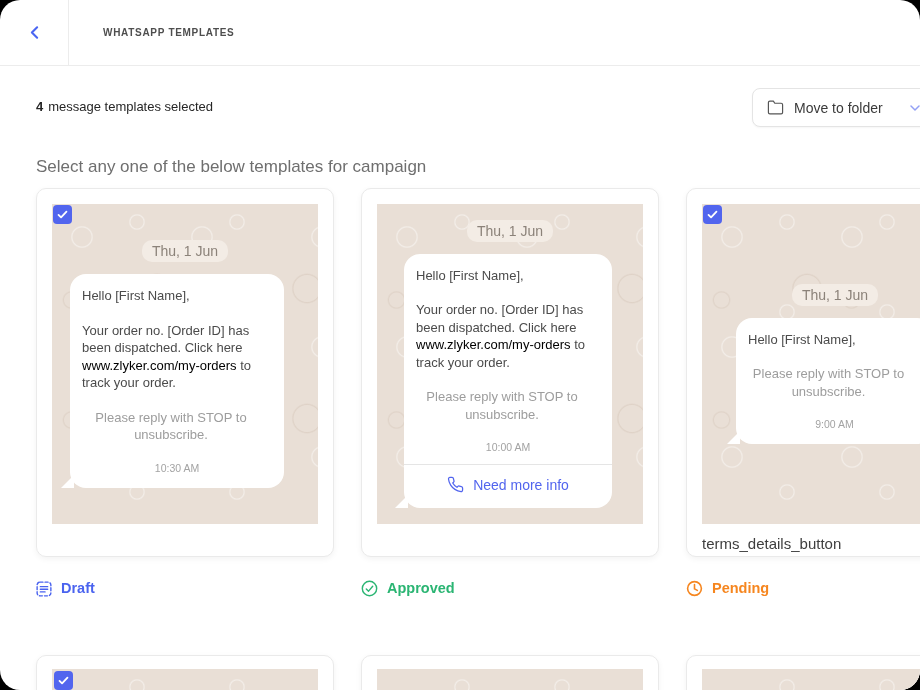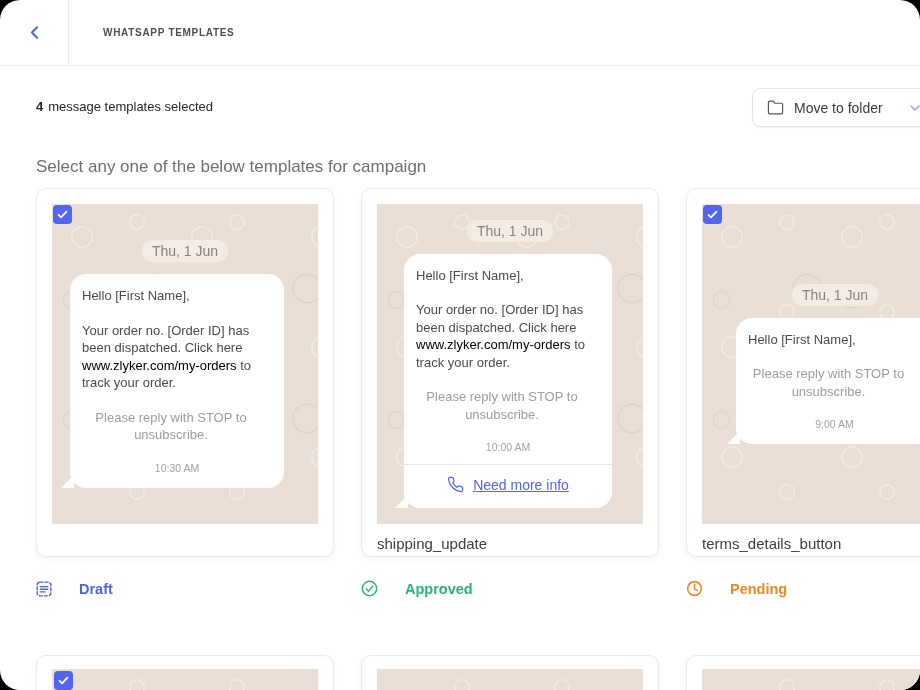--- a/index.html
+++ b/index.html
@@ -59,25 +59,25 @@
   #cards-row .card:nth-child(1) .bubble{margin-left:18px;width:214px;}
   #cards-row .card:nth-child(2) .bubble{margin-left:27px;width:208px;}
   #cards-row .card:nth-child(3) .bubble{margin-left:34px;width:197px;}
   .b-par{margin:0 12px 17px 0;}
   .b-par:last-of-type{margin-bottom:0;}
   .b-footer{color:#9d9d9d;text-align:center;}
   .b-link{color:#000000;}
   .b-time{text-align:center;font-size:10.5px;color:#a3a3a3;margin-top:3px;}
   .b-divider{border-top:1px solid #e5e5e5;margin:9px -12px 0 -12px;}
   .b-action{display:flex;align-items:center;justify-content:center;gap:9px;
-    color:#5265ee;font-size:14px;padding:11px 0 1px 0;text-decoration:underline;}
+    color:#5265ee;font-size:14px;padding:11px 0 1px 0;}
 
   .tpl-name{margin-top:11px;font-size:15px;color:#3e3e3e;}
 
-  .status{width:298px;display:flex;align-items:center;gap:27px;font-size:14.5px;font-weight:bold;}
+  .status{width:298px;display:flex;gap:9px;font-size:14.5px;font-weight:bold;}
   .st-draft{color:#4a63ef;}
   .st-approved{color:#2bb573;}
   .st-pending{color:#f6861f;}
   .ic{display:flex;align-items:center;}
 </style>
 </head>
 <body>
 
 <div class="app">
 
@@ -141,21 +141,20 @@
             <div class="b-action">
               <span class="ic">
                 <svg viewBox="0 0 24 24" width="17" height="17" fill="none" stroke="currentColor" stroke-width="1.8" stroke-linecap="round" stroke-linejoin="round">
                   <path d="M22 16.92v3a2 2 0 0 1-2.18 2 19.79 19.79 0 0 1-8.63-3.07 19.5 19.5 0 0 1-6-6 19.79 19.79 0 0 1-3.07-8.67A2 2 0 0 1 4.11 2h3a2 2 0 0 1 2 1.72 12.84 12.84 0 0 0 .7 2.81 2 2 0 0 1-.45 2.11L8.09 9.91a16 16 0 0 0 6 6l1.27-1.27a2 2 0 0 1 2.11-.45 12.84 12.84 0 0 0 2.81.7A2 2 0 0 1 22 16.92z"></path>
                 </svg>
               </span>
               <span>Need more info</span>
             </div>
           </div>
         </div>
-        <div class="tpl-name">shipping_update</div>
       </div>
       <div class="card">
         <div class="preview tex">
           <div class="pill">Thu, 1 Jun</div>
           <div class="bubble">
             <div class="b-par">Hello [First Name],</div>
             <div class="b-par b-footer">Please reply with STOP to unsubscribe.</div>
             <div class="b-time">9:00 AM</div>
           </div>
           <span class="cbx">

